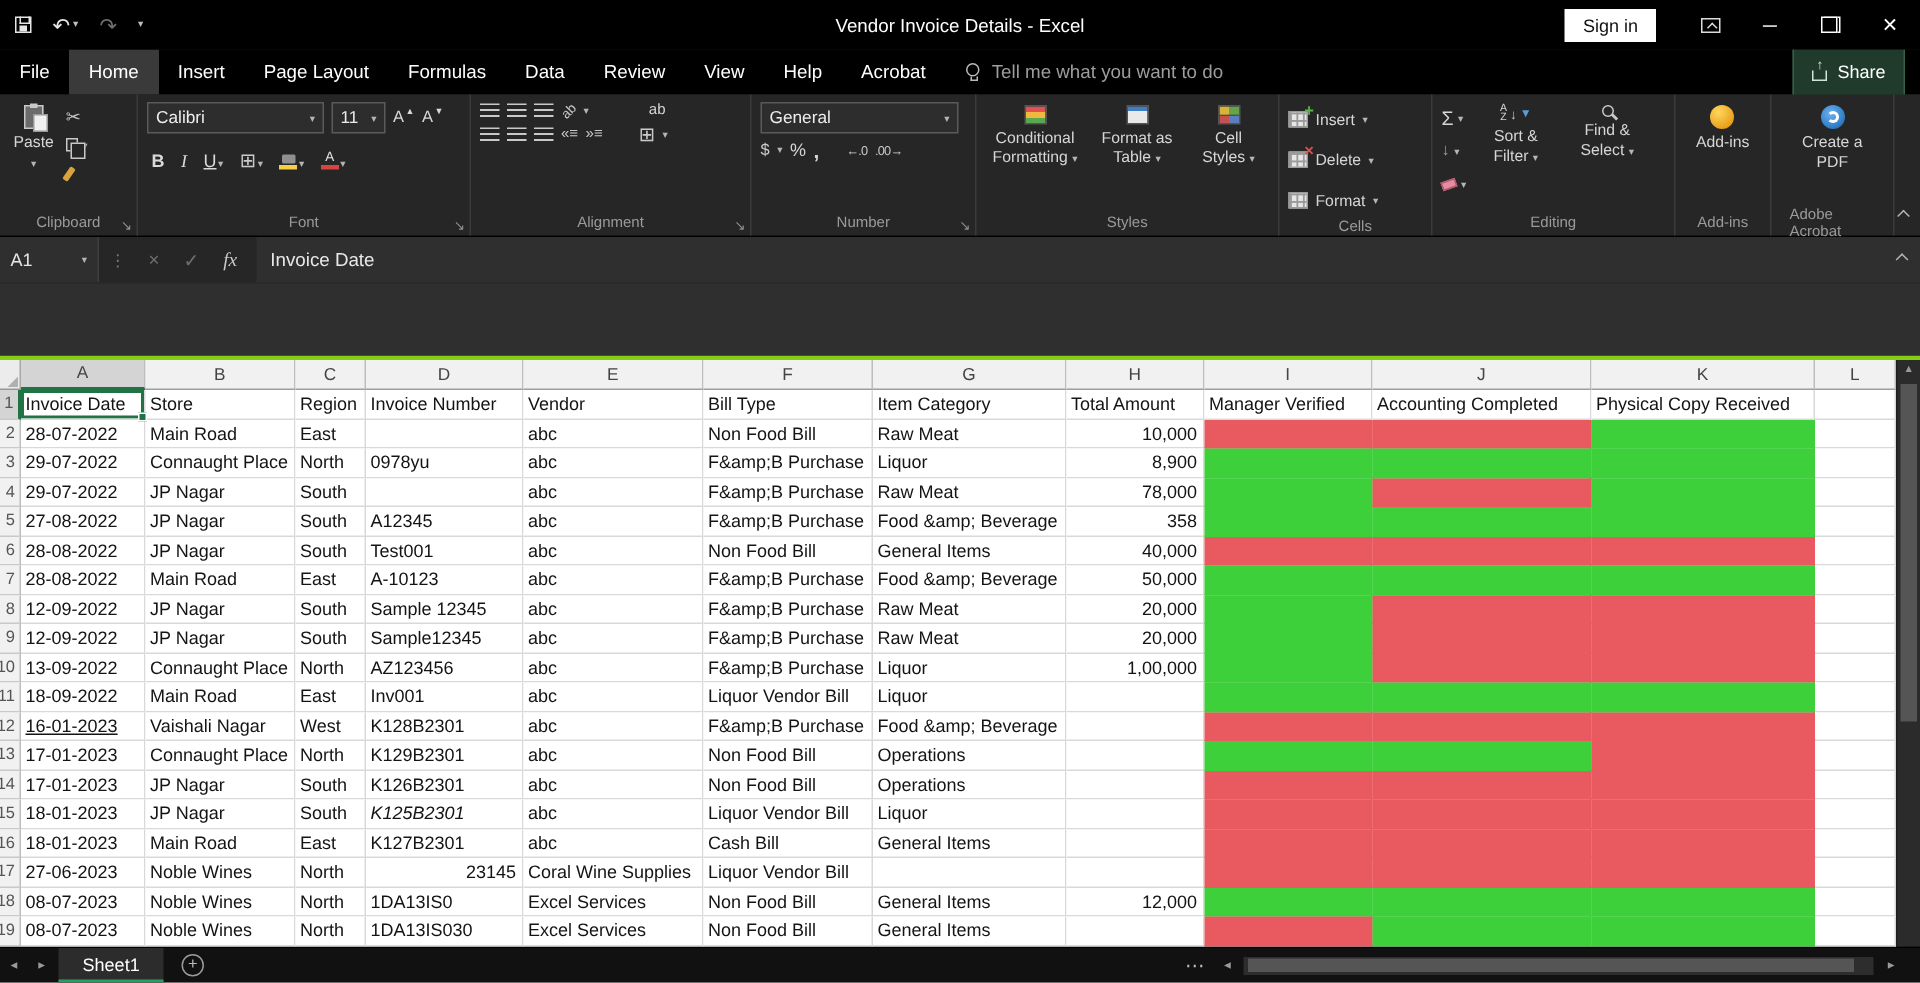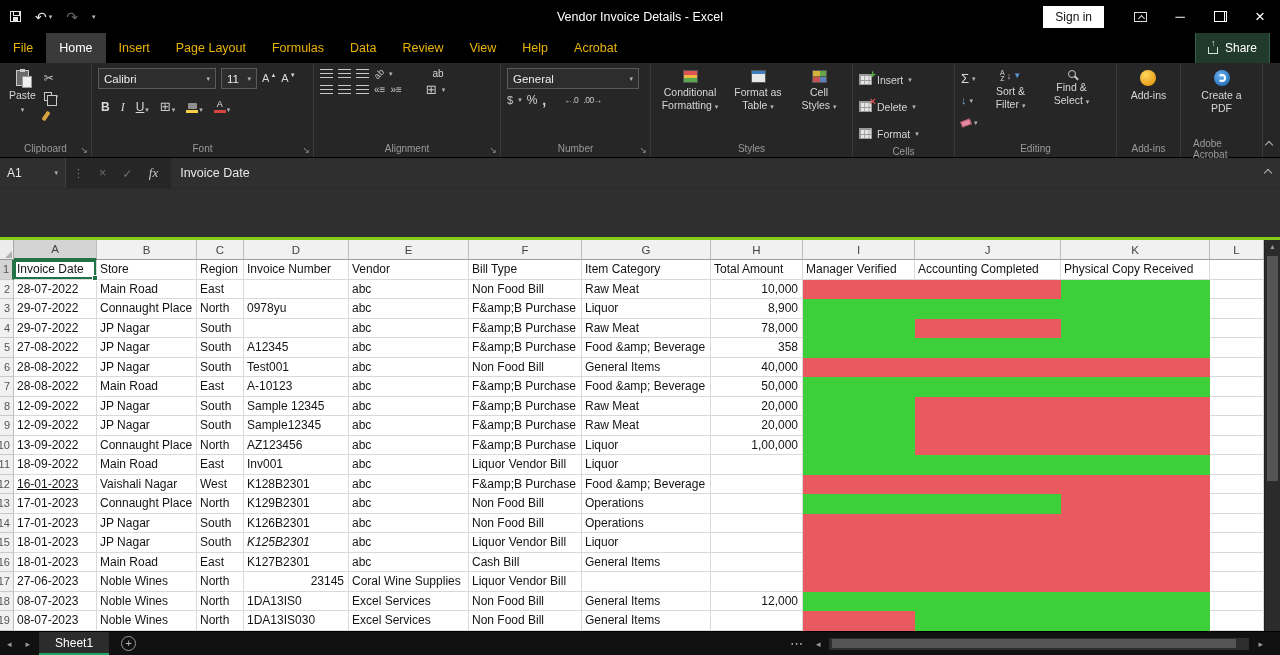--- a/index.html
+++ b/index.html
@@ -22,21 +22,21 @@
 .wbtn{width:40px;height:33px;display:flex;align-items:center;justify-content:center;color:#fff;font-size:13px;}
 .wbtn.close{font-size:17px;}
 .ic-rdo{width:13px;height:10px;border:1px solid #ddd;position:relative;display:inline-block;}
 .ic-rdo::after{content:"";position:absolute;left:4px;top:3px;width:4px;height:4px;border-left:1px solid #ddd;border-top:1px solid #ddd;transform:rotate(45deg);}
 .ic-restore{width:13px;height:11px;position:relative;display:inline-block;}
 .ic-restore::before{content:"";position:absolute;top:0;right:0;width:9px;height:9px;border:1px solid #fff;}
 .ic-restore::after{content:"";position:absolute;bottom:0;left:0;width:9px;height:9px;border:1px solid #fff;background:#000;}
 
 
 .menubar{height:30px;background:#000;display:flex;align-items:stretch;color:#e8e8e8;}
-.tab{padding:0 13px;display:flex;align-items:center;font-size:12.5px;color:#eab308;white-space:nowrap;}
+.tab{padding:0 13px;display:flex;align-items:center;font-size:12.5px;color:#ffffff;white-space:nowrap;}
 .tab.active{background:#3a3a3a;color:#fff;}
 .tellme{display:flex;align-items:center;gap:8px;margin-left:14px;color:#9d9d9d;font-size:12.5px;white-space:nowrap;}
 .ic-bulb{width:9px;height:9px;border:1px solid #b9b9b9;border-radius:50%;position:relative;display:inline-block;margin-top:-4px;}
 .ic-bulb::after{content:"";position:absolute;left:2px;top:8px;width:3px;height:2px;border:1px solid #b9b9b9;border-top:none;}
 .share-btn{margin-left:auto;margin-right:10px;align-self:center;display:flex;align-items:center;gap:7px;background:#203b2c;border:1px solid #35604a;color:#fff;font-size:12px;padding:15px 12px;}
 .ic-share{width:10px;height:7px;border:1px solid #cfe3d6;border-top:none;position:relative;display:inline-block;margin-top:5px;}
 .ic-share::after{content:"↑";position:absolute;left:2px;top:-9px;font-size:9px;color:#cfe3d6;}
 
 
 .ribbon{height:95px;background:#262626;display:flex;position:relative;border-bottom:1px solid #000;}
@@ -177,20 +177,24 @@
       <span class="tab active">Home</span>
       <span class="tab">Insert</span>
       <span class="tab">Page Layout</span>
       <span class="tab">Formulas</span>
       <span class="tab">Data</span>
       <span class="tab">Review</span>
       <span class="tab">View</span>
       <span class="tab">Help</span>
       <span class="tab">Acrobat</span>
     </span>
+  <span class="tellme">
+    <span class="ic-bulb"></span>
+    <span>Tell me what you want to do</span>
+  </span>
   <span class="share-btn">
     <span class="ic-share"></span>
     <span>Share</span>
   </span>
 </div>
 
 <div class="ribbon">
 
   <div class="rgroup g-clipboard">
     <div class="rcontent">

